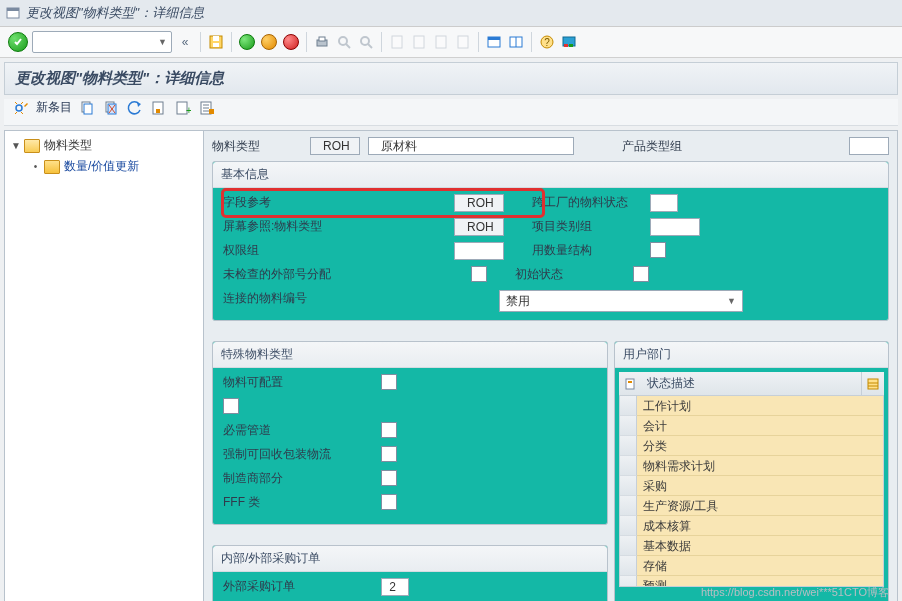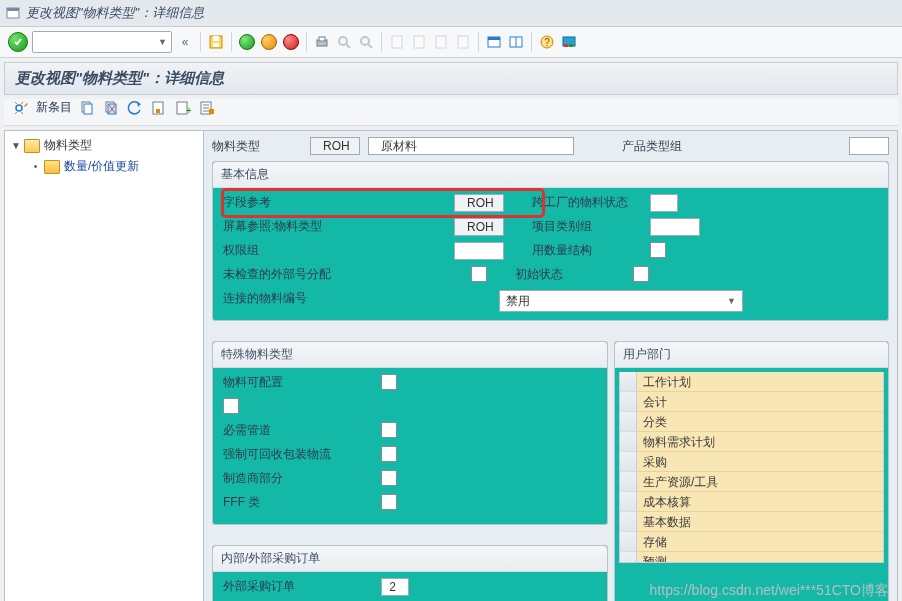--- a/index.html
+++ b/index.html
@@ -169,21 +169,21 @@
   .lrow { display: flex; height: 20px; align-items: stretch; }
   .lrow .rh { width: 16px; background: linear-gradient(#eef1f4,#dfe5ea); border-right:1px solid #c6cfd7; border-bottom:1px solid #d6dce2; }
   .lrow .cell { flex:1; background: #f9e6b5; border-bottom:1px solid #e7d39b; padding: 2px 6px; color:#3a3a3a; }
 
   .combo-wide {
     background: #fff; border:1px solid #9daab8; height:20px; width: 230px;
     display:flex; align-items:center; padding:0 6px; justify-content:space-between;
     color:#333;
   }
   .watermark {
-    position:absolute; right:8px; bottom:4px; color:#b9bec3; font-size:14px;
+    position:absolute; right:8px; bottom:4px; color:#b9bec3; font-size:11px;
     font-family: sans-serif;
   }
 </style>
 </head>
 <body>
 
 <div class="window">
 
   <div class="titlebar">
     <svg width="14" height="14">
@@ -472,20 +472,36 @@
                 </div>
             </div>
           </div>
 
         </div>
 
         <div class="col-r">
           <div class="groupbox" style="height:100%">
             <div class="gtitle">用户部门</div>
             <div class="gbody" style="padding:4px">
+              <div class="listhdr">
+                <div class="hicon">
+                    <svg width="14" height="14">
+                      <rect x="3" y="2" width="8" height="10" fill="#fff" stroke="#7a8aa0"></rect>
+                      <rect x="5" y="4" width="4" height="2" fill="#e28a00"></rect>
+                    </svg>
+                  </div>
+                <div class="h">状态描述</div>
+                <div class="hicon">
+                    <svg width="14" height="14">
+                      <rect x="2" y="2" width="10" height="10" fill="#ffe08a" stroke="#c48a00"></rect>
+                      <line x1="2" y1="6" x2="12" y2="6" stroke="#c48a00"></line>
+                      <line x1="2" y1="9" x2="12" y2="9" stroke="#c48a00"></line>
+                    </svg>
+                  </div>
+              </div>
               <div class="listbody">
                 <div class="lrow">
                     <div class="rh"></div>
                     <div class="cell">工作计划</div>
                   </div>
                 <div class="lrow">
                     <div class="rh"></div>
                     <div class="cell">会计</div>
                   </div>
                 <div class="lrow">

